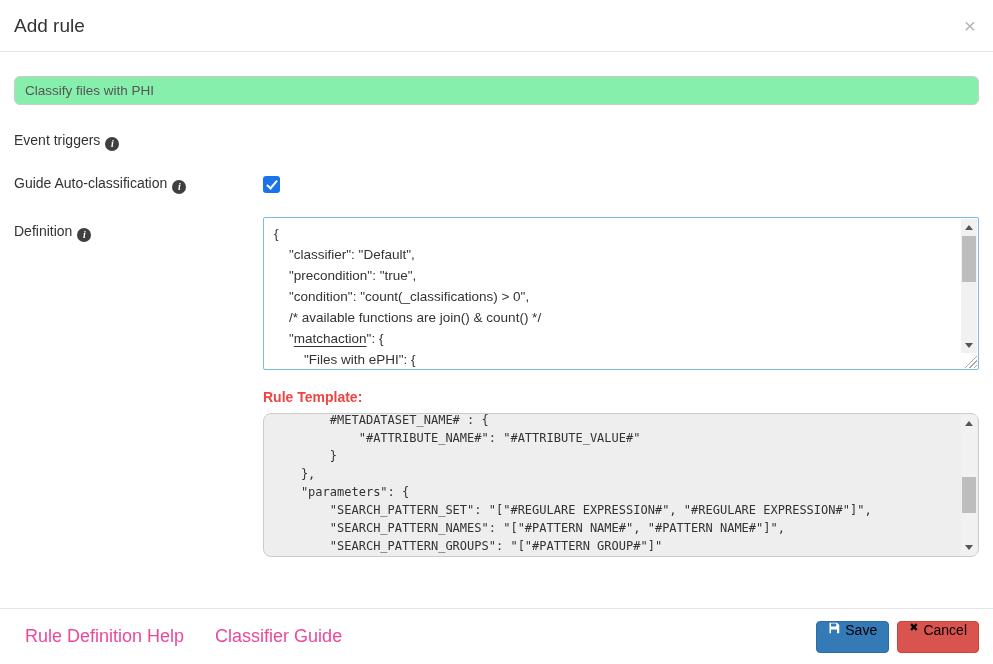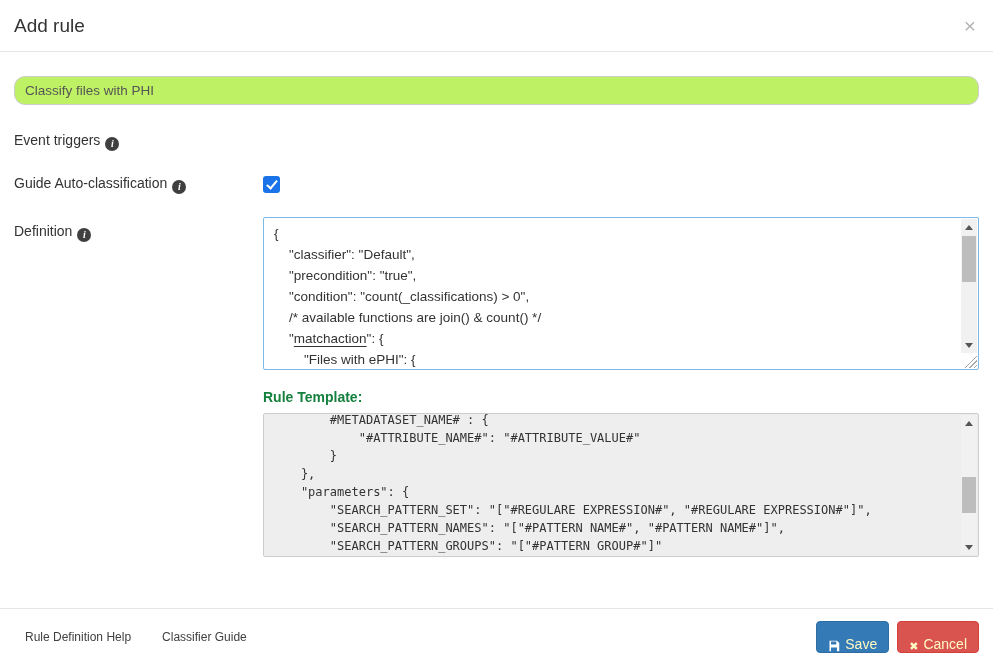--- a/index.html
+++ b/index.html
@@ -29,23 +29,23 @@
   .form-row { display: flex; margin-bottom: 21px; }
   .label-col { width: 249px; flex-shrink: 0; padding-top: 6px; font-size: 14px; color: #333; }
   .input-col { flex: 1; min-width: 0; }
   .info-icon {
     display: inline-block; width: 14px; height: 14px; border-radius: 50%;
     background: #3f3f3f; color: #fff; font-size: 10px; font-weight: bold;
     font-family: "Liberation Serif", serif; font-style: italic;
     text-align: center; line-height: 14px; margin-left: 5px; vertical-align: -2px;
   }
   .form-control {
-    width: 100%; height: 29px; border: 1px solid #ccc; border-radius: 11px;
+    width: 100%; height: 29px; border: 1px solid #ccc; border-radius: 6px;
     padding: 4px 10px; font-size: 13.5px; color: #555;
-    font-family: "Liberation Sans", sans-serif; outline: none; background: #bef264;
+    font-family: "Liberation Sans", sans-serif; outline: none; background: #86efac;
   }
   .row-check { margin-bottom: 23px; }
   .checkbox {
     width: 17px; height: 17px; margin-top: 4px; background: #1a73e8;
     border-radius: 3px; position: relative; cursor: pointer;
   }
   .checkbox::after {
     content: ""; position: absolute; left: 6px; top: 2px; width: 4px; height: 9px;
     border: solid #fff; border-width: 0 2px 2px 0; transform: rotate(40deg);
   }
@@ -62,24 +62,24 @@
   }
   .cl { white-space: pre; }
   .squiggle {
     text-decoration-line: underline;
     text-decoration-style: wavy;
     text-decoration-color: #e03c31;
     text-decoration-thickness: 1px;
     text-underline-offset: 3px;
     text-decoration: underline;
   }
-  .template-label { font-size: 14px; font-weight: bold; color: #15803d; margin: 19px 0 8px 0; }
+  .template-label { font-size: 14px; font-weight: bold; color: #ef4444; margin: 19px 0 8px 0; }
   .template-box {
     position: relative; height: 144px; background: #eee;
-    border: 1px solid #ccc; border-radius: 2px; overflow: hidden;
+    border: 1px solid #ccc; border-radius: 8px; overflow: hidden;
   }
   .template-content {
     position: absolute; left: 0; top: 0; right: 17px;
     padding: 4px 8px; margin-top: -7px; overflow: hidden;
     font-family: "DejaVu Sans Mono", monospace;
     font-size: 12px; line-height: 18px; color: #333;
   }
 
   
   .vscroll {
@@ -102,25 +102,25 @@
   }
 
   
   .modal-footer {
     position: absolute; left: 0; right: 0; bottom: 0; height: 56px;
     border-top: 1px solid #e5e5e5;
     display: flex; align-items: center;
     padding: 0 14px 0 25px; background: #fff;
   }
   .footer-links { display: flex; gap: 31px; }
-  .flink { color: #404040; font-size: 12px; text-decoration: none; cursor: pointer; }
+  .flink { color: #ec4899; font-size: 18px; text-decoration: none; cursor: pointer; }
   .footer-spacer { flex: 1; }
   .btn {
-    height: 32px; border-radius: 4px; font-size: 14px; color: #fef9c3;
-    display: inline-flex; align-items: flex-end; gap: 5px; padding: 0 11px;
+    height: 32px; border-radius: 4px; font-size: 14px; color: #000000;
+    display: inline-flex; align-items: flex-start; gap: 5px; padding: 0 11px;
     font-family: "Liberation Sans", sans-serif; cursor: pointer;
   }
   .btn-primary { background: #337ab7; border: 1px solid #2e6da4; }
   .btn-danger  { background: #d9534f; border: 1px solid #d43f3a; margin-left: 8px; }
   .cancel-x { font-size: 11px; line-height: 1; }
 </style>
 </head>
 <body>
 
 <div>

